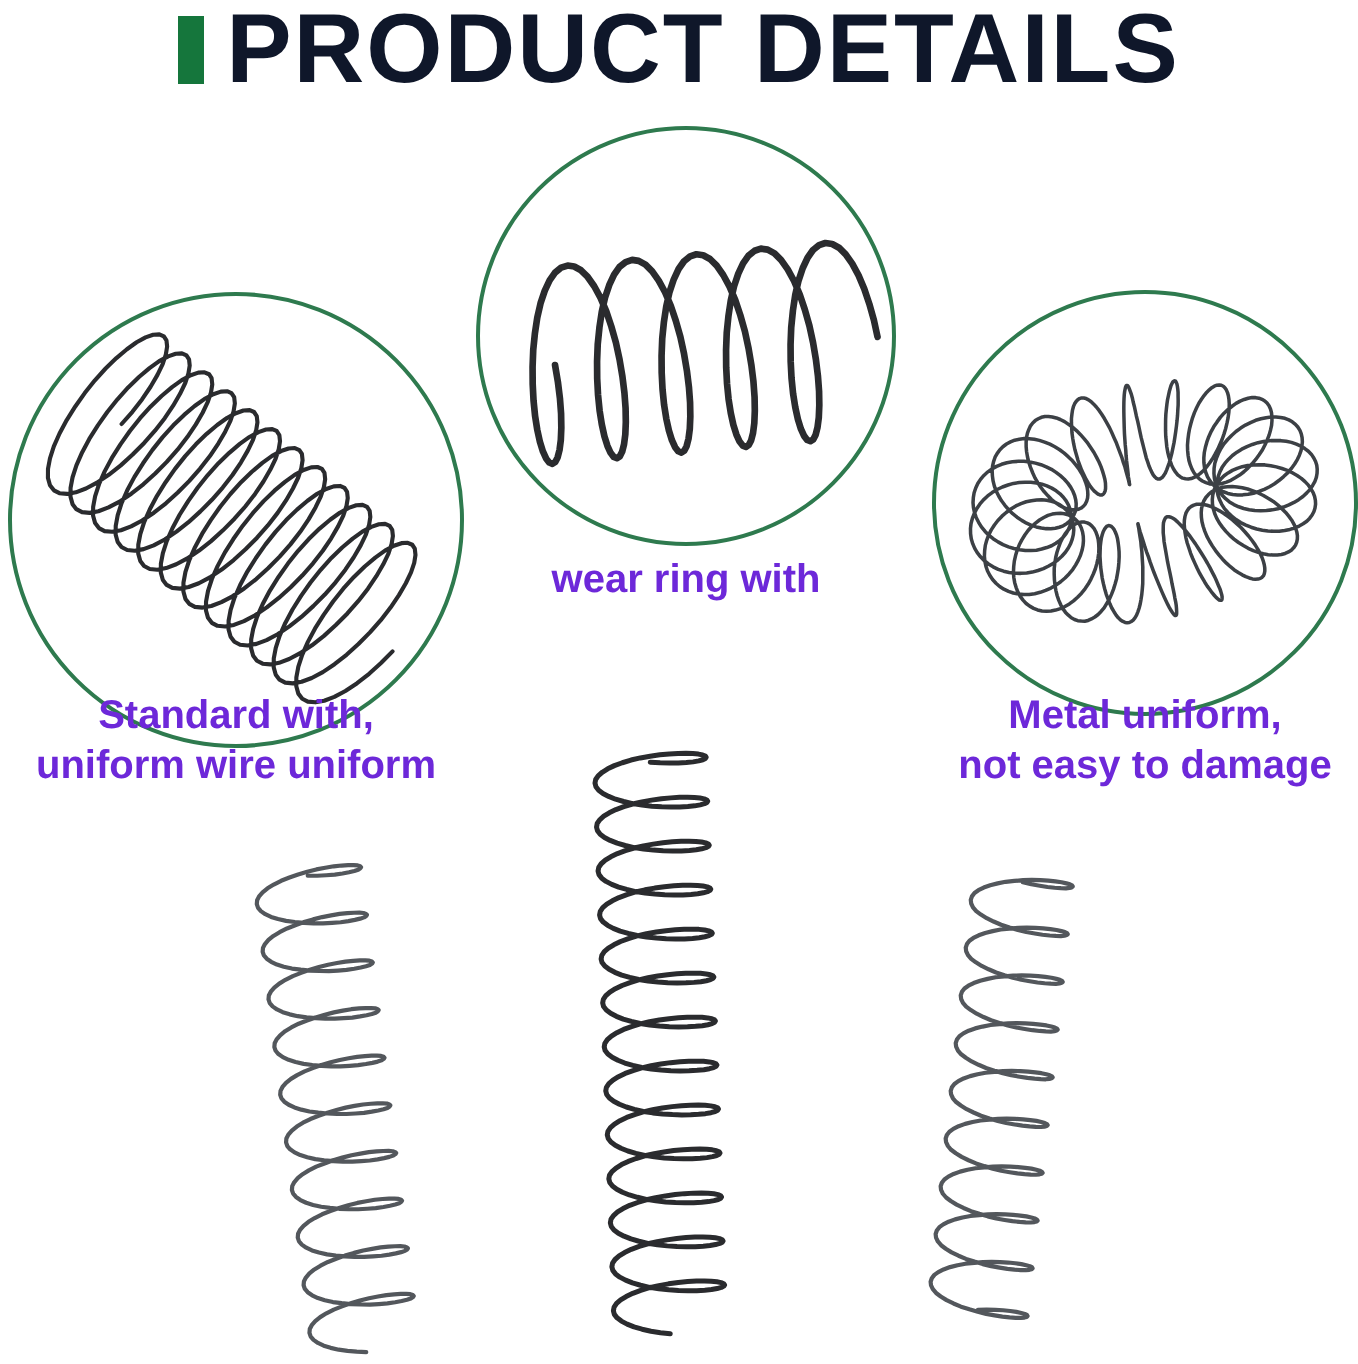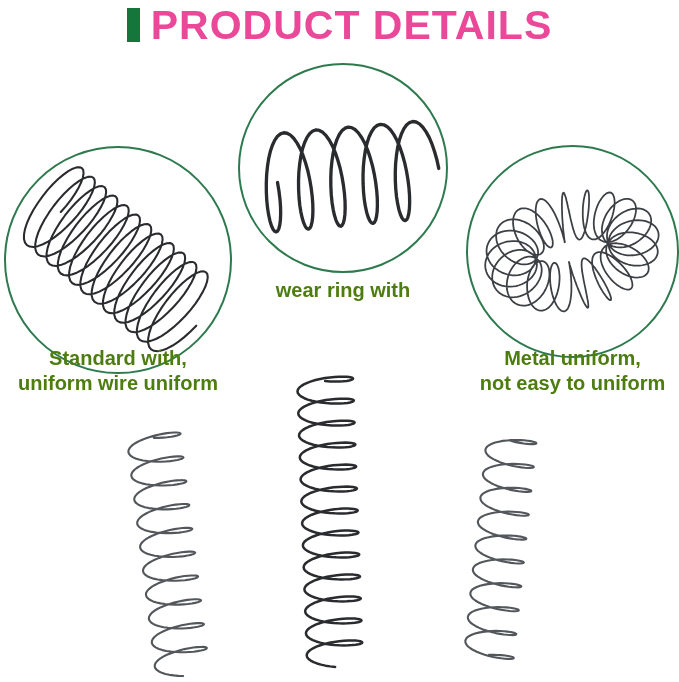--- a/index.html
+++ b/index.html
@@ -8,33 +8,33 @@
     overflow:hidden;font-family:"Liberation Sans",sans-serif;
   }
   .title-row{
     position:absolute;top:0;left:0;right:0;height:50px;
     display:flex;align-items:center;justify-content:center;gap:11px;
   }
   .title-accent{
     width:13px;height:34px;background:#15763C;flex:0 0 auto;
   }
   .page-title{
-    font-size:41px;font-weight:bold;color:#ec4899;letter-spacing:1px;
+    font-size:49px;font-weight:bold;color:#0f172a;letter-spacing:1px;
     white-space:nowrap;line-height:1;
   }
   .photo-circle{
     position:absolute;border:2px solid #2e7a4e;border-radius:50%;
     background:#fff;overflow:hidden;box-sizing:border-box;
   }
   #circle-left  {left:4px;  top:146px; width:228px; height:228px;}
   #circle-center{left:238px; top:63px;  width:210px; height:210px;}
   #circle-right {left:466px; top:145px; width:213px; height:213px;}
   .photo-circle svg{display:block;width:100%;height:100%;}
   .caption{
-    position:absolute;text-align:center;color:#4d7c0f;
+    position:absolute;text-align:center;color:#6d28d9;
     font-weight:bold;font-size:20px;line-height:1.25;
   }
   #caption-center{left:238px;width:210px;top:278px;}
   #caption-left  {left:0px;  width:236px;top:346px;}
   #caption-right {left:466px;width:213px;top:346px;}
   #bottom-springs{
     position:absolute;left:0;top:0;width:679px;height:682px;
     pointer-events:none;
   }
 </style>
@@ -70,21 +70,21 @@
     <span>Standard with,</span><br>
     <span>uniform wire uniform</span>
   </div>
 
   <div class="caption" id="caption-center">
     <span>wear ring with</span><br>
   </div>
 
   <div class="caption" id="caption-right">
     <span>Metal uniform,</span><br>
-    <span>not easy to uniform</span>
+    <span>not easy to damage</span>
   </div>
 
   <svg id="bottom-springs" viewBox="0 0 679 682">
       <path d="M168.0 437.0L172.7 437.6L177.2 437.9L181.5 438.1L185.4 438.0L188.7 437.8L191.4 437.5L193.4 437.1L194.6 436.5L195.0 436.0L194.6 435.5L193.4 434.9L191.4 434.5L188.7 434.2L185.4 434.0L181.5 433.9L177.2 434.1L172.7 434.4L168.0 435.0L163.3 435.8L158.8 436.8L154.5 437.9L150.6 439.3L147.3 440.8L144.6 442.5L142.6 444.3L141.4 446.1L141.0 448.0L141.4 449.9L142.6 451.7L144.6 453.5L147.3 455.2L150.6 456.7L154.5 458.1L158.8 459.2L163.3 460.2L168.0 461.0L172.7 461.6L177.2 461.9L181.5 462.1L185.4 462.0L188.7 461.8L191.4 461.5L193.4 461.1L194.6 460.5L195.0 460.0L194.6 459.5L193.4 458.9L191.4 458.5L188.7 458.2L185.4 458.0L181.5 457.9L177.2 458.1L172.7 458.4L168.0 459.0L163.3 459.8L158.8 460.8L154.5 461.9L150.6 463.3L147.3 464.8L144.6 466.5L142.6 468.3L141.4 470.1L141.0 472.0L141.4 473.9L142.6 475.7L144.6 477.5L147.3 479.2L150.6 480.7L154.5 482.1L158.8 483.2L163.3 484.2L168.0 485.0L172.7 485.6L177.2 485.9L181.5 486.1L185.4 486.0L188.7 485.8L191.4 485.5L193.4 485.1L194.6 484.5L195.0 484.0L194.6 483.5L193.4 482.9L191.4 482.5L188.7 482.2L185.4 482.0L181.5 481.9L177.2 482.1L172.7 482.4L168.0 483.0L163.3 483.8L158.8 484.8L154.5 485.9L150.6 487.3L147.3 488.8L144.6 490.5L142.6 492.3L141.4 494.1L141.0 496.0L141.4 497.9L142.6 499.7L144.6 501.5L147.3 503.2L150.6 504.7L154.5 506.1L158.8 507.2L163.3 508.2L168.0 509.0L172.7 509.6L177.2 509.9L181.5 510.1L185.4 510.0L188.7 509.8L191.4 509.5L193.4 509.1L194.6 508.5L195.0 508.0L194.6 507.5L193.4 506.9L191.4 506.5L188.7 506.2L185.4 506.0L181.5 505.9L177.2 506.1L172.7 506.4L168.0 507.0L163.3 507.8L158.8 508.8L154.5 509.9L150.6 511.3L147.3 512.8L144.6 514.5L142.6 516.3L141.4 518.1L141.0 520.0L141.4 521.9L142.6 523.7L144.6 525.5L147.3 527.2L150.6 528.7L154.5 530.1L158.8 531.2L163.3 532.2L168.0 533.0L172.7 533.6L177.2 533.9L181.5 534.1L185.4 534.0L188.7 533.8L191.4 533.5L193.4 533.1L194.6 532.5L195.0 532.0L194.6 531.5L193.4 530.9L191.4 530.5L188.7 530.2L185.4 530.0L181.5 529.9L177.2 530.1L172.7 530.4L168.0 531.0L163.3 531.8L158.8 532.8L154.5 533.9L150.6 535.3L147.3 536.8L144.6 538.5L142.6 540.3L141.4 542.1L141.0 544.0L141.4 545.9L142.6 547.7L144.6 549.5L147.3 551.2L150.6 552.7L154.5 554.1L158.8 555.2L163.3 556.2L168.0 557.0L172.7 557.6L177.2 557.9L181.5 558.1L185.4 558.0L188.7 557.8L191.4 557.5L193.4 557.1L194.6 556.5L195.0 556.0L194.6 555.5L193.4 554.9L191.4 554.5L188.7 554.2L185.4 554.0L181.5 553.9L177.2 554.1L172.7 554.4L168.0 555.0L163.3 555.8L158.8 556.8L154.5 557.9L150.6 559.3L147.3 560.8L144.6 562.5L142.6 564.3L141.4 566.1L141.0 568.0L141.4 569.9L142.6 571.7L144.6 573.5L147.3 575.2L150.6 576.7L154.5 578.1L158.8 579.2L163.3 580.2L168.0 581.0L172.7 581.6L177.2 581.9L181.5 582.1L185.4 582.0L188.7 581.8L191.4 581.5L193.4 581.1L194.6 580.5L195.0 580.0L194.6 579.5L193.4 578.9L191.4 578.5L188.7 578.2L185.4 578.0L181.5 577.9L177.2 578.1L172.7 578.4L168.0 579.0L163.3 579.8L158.8 580.8L154.5 581.9L150.6 583.3L147.3 584.8L144.6 586.5L142.6 588.3L141.4 590.1L141.0 592.0L141.4 593.9L142.6 595.7L144.6 597.5L147.3 599.2L150.6 600.7L154.5 602.1L158.8 603.2L163.3 604.2L168.0 605.0L172.7 605.6L177.2 605.9L181.5 606.1L185.4 606.0L188.7 605.8L191.4 605.5L193.4 605.1L194.6 604.5L195.0 604.0L194.6 603.5L193.4 602.9L191.4 602.5L188.7 602.2L185.4 602.0L181.5 601.9L177.2 602.1L172.7 602.4L168.0 603.0L163.3 603.8L158.8 604.8L154.5 605.9L150.6 607.3L147.3 608.8L144.6 610.5L142.6 612.3L141.4 614.1L141.0 616.0L141.4 617.9L142.6 619.7L144.6 621.5L147.3 623.2L150.6 624.7L154.5 626.1L158.8 627.2L163.3 628.2L168.0 629.0L172.7 629.6L177.2 629.9L181.5 630.1L185.4 630.0L188.7 629.8L191.4 629.5L193.4 629.1L194.6 628.5L195.0 628.0L194.6 627.5L193.4 626.9L191.4 626.5L188.7 626.2L185.4 626.0L181.5 625.9L177.2 626.1L172.7 626.4L168.0 627.0L163.3 627.8L158.8 628.8L154.5 629.9L150.6 631.3L147.3 632.8L144.6 634.5L142.6 636.3L141.4 638.1L141.0 640.0L141.4 641.9L142.6 643.7L144.6 645.5L147.3 647.2L150.6 648.7L154.5 650.1L158.8 651.2L163.3 652.2L168.0 653.0L172.7 653.6L177.2 653.9L181.5 654.1L185.4 654.0L188.7 653.8L191.4 653.5L193.4 653.1L194.6 652.5L195.0 652.0L194.6 651.5L193.4 650.9L191.4 650.5L188.7 650.2L185.4 650.0L181.5 649.9L177.2 650.1L172.7 650.4L168.0 651.0L163.3 651.8L158.8 652.8L154.5 653.9L150.6 655.3L147.3 656.8L144.6 658.5L142.6 660.3L141.4 662.1L141.0 664.0L141.4 665.9L142.6 667.7L144.6 669.5L147.3 671.2L150.6 672.7L154.5 674.1L158.8 675.2L163.3 676.2L168.0 677.0" fill="none" stroke="#53575c" stroke-width="2.1" stroke-linecap="round" stroke-linejoin="round" transform="rotate(-7 168 553)"></path>
       <path d="M330.0 381.0L334.9 381.5L339.6 381.8L344.0 381.9L348.0 381.8L351.4 381.6L354.2 381.2L356.3 380.7L357.6 380.1L358.0 379.5L357.6 378.9L356.3 378.3L354.2 377.8L351.4 377.4L348.0 377.2L344.0 377.1L339.6 377.2L334.9 377.5L330.0 378.0L325.1 378.7L320.4 379.6L316.0 380.8L312.0 382.1L308.6 383.6L305.8 385.2L303.7 386.9L302.4 388.7L302.0 390.5L302.4 392.3L303.7 394.1L305.8 395.8L308.6 397.4L312.0 398.9L316.0 400.2L320.4 401.4L325.1 402.3L330.0 403.0L334.9 403.5L339.6 403.8L344.0 403.9L348.0 403.8L351.4 403.6L354.2 403.2L356.3 402.7L357.6 402.1L358.0 401.5L357.6 400.9L356.3 400.3L354.2 399.8L351.4 399.4L348.0 399.2L344.0 399.1L339.6 399.2L334.9 399.5L330.0 400.0L325.1 400.7L320.4 401.6L316.0 402.8L312.0 404.1L308.6 405.6L305.8 407.2L303.7 408.9L302.4 410.7L302.0 412.5L302.4 414.3L303.7 416.1L305.8 417.8L308.6 419.4L312.0 420.9L316.0 422.2L320.4 423.4L325.1 424.3L330.0 425.0L334.9 425.5L339.6 425.8L344.0 425.9L348.0 425.8L351.4 425.6L354.2 425.2L356.3 424.7L357.6 424.1L358.0 423.5L357.6 422.9L356.3 422.3L354.2 421.8L351.4 421.4L348.0 421.2L344.0 421.1L339.6 421.2L334.9 421.5L330.0 422.0L325.1 422.7L320.4 423.6L316.0 424.8L312.0 426.1L308.6 427.6L305.8 429.2L303.7 430.9L302.4 432.7L302.0 434.5L302.4 436.3L303.7 438.1L305.8 439.8L308.6 441.4L312.0 442.9L316.0 444.2L320.4 445.4L325.1 446.3L330.0 447.0L334.9 447.5L339.6 447.8L344.0 447.9L348.0 447.8L351.4 447.6L354.2 447.2L356.3 446.7L357.6 446.1L358.0 445.5L357.6 444.9L356.3 444.3L354.2 443.8L351.4 443.4L348.0 443.2L344.0 443.1L339.6 443.2L334.9 443.5L330.0 444.0L325.1 444.7L320.4 445.6L316.0 446.8L312.0 448.1L308.6 449.6L305.8 451.2L303.7 452.9L302.4 454.7L302.0 456.5L302.4 458.3L303.7 460.1L305.8 461.8L308.6 463.4L312.0 464.9L316.0 466.2L320.4 467.4L325.1 468.3L330.0 469.0L334.9 469.5L339.6 469.8L344.0 469.9L348.0 469.8L351.4 469.6L354.2 469.2L356.3 468.7L357.6 468.1L358.0 467.5L357.6 466.9L356.3 466.3L354.2 465.8L351.4 465.4L348.0 465.2L344.0 465.1L339.6 465.2L334.9 465.5L330.0 466.0L325.1 466.7L320.4 467.6L316.0 468.8L312.0 470.1L308.6 471.6L305.8 473.2L303.7 474.9L302.4 476.7L302.0 478.5L302.4 480.3L303.7 482.1L305.8 483.8L308.6 485.4L312.0 486.9L316.0 488.2L320.4 489.4L325.1 490.3L330.0 491.0L334.9 491.5L339.6 491.8L344.0 491.9L348.0 491.8L351.4 491.6L354.2 491.2L356.3 490.7L357.6 490.1L358.0 489.5L357.6 488.9L356.3 488.3L354.2 487.8L351.4 487.4L348.0 487.2L344.0 487.1L339.6 487.2L334.9 487.5L330.0 488.0L325.1 488.7L320.4 489.6L316.0 490.8L312.0 492.1L308.6 493.6L305.8 495.2L303.7 496.9L302.4 498.7L302.0 500.5L302.4 502.3L303.7 504.1L305.8 505.8L308.6 507.4L312.0 508.9L316.0 510.2L320.4 511.4L325.1 512.3L330.0 513.0L334.9 513.5L339.6 513.8L344.0 513.9L348.0 513.8L351.4 513.6L354.2 513.2L356.3 512.7L357.6 512.1L358.0 511.5L357.6 510.9L356.3 510.3L354.2 509.8L351.4 509.4L348.0 509.2L344.0 509.1L339.6 509.2L334.9 509.5L330.0 510.0L325.1 510.7L320.4 511.6L316.0 512.8L312.0 514.1L308.6 515.6L305.8 517.2L303.7 518.9L302.4 520.7L302.0 522.5L302.4 524.3L303.7 526.1L305.8 527.8L308.6 529.4L312.0 530.9L316.0 532.2L320.4 533.4L325.1 534.3L330.0 535.0L334.9 535.5L339.6 535.8L344.0 535.9L348.0 535.8L351.4 535.6L354.2 535.2L356.3 534.7L357.6 534.1L358.0 533.5L357.6 532.9L356.3 532.3L354.2 531.8L351.4 531.4L348.0 531.2L344.0 531.1L339.6 531.2L334.9 531.5L330.0 532.0L325.1 532.7L320.4 533.6L316.0 534.8L312.0 536.1L308.6 537.6L305.8 539.2L303.7 540.9L302.4 542.7L302.0 544.5L302.4 546.3L303.7 548.1L305.8 549.8L308.6 551.4L312.0 552.9L316.0 554.2L320.4 555.4L325.1 556.3L330.0 557.0L334.9 557.5L339.6 557.8L344.0 557.9L348.0 557.8L351.4 557.6L354.2 557.2L356.3 556.7L357.6 556.1L358.0 555.5L357.6 554.9L356.3 554.3L354.2 553.8L351.4 553.4L348.0 553.2L344.0 553.1L339.6 553.2L334.9 553.5L330.0 554.0L325.1 554.7L320.4 555.6L316.0 556.8L312.0 558.1L308.6 559.6L305.8 561.2L303.7 562.9L302.4 564.7L302.0 566.5L302.4 568.3L303.7 570.1L305.8 571.8L308.6 573.4L312.0 574.9L316.0 576.2L320.4 577.4L325.1 578.3L330.0 579.0L334.9 579.5L339.6 579.8L344.0 579.9L348.0 579.8L351.4 579.6L354.2 579.2L356.3 578.7L357.6 578.1L358.0 577.5L357.6 576.9L356.3 576.3L354.2 575.8L351.4 575.4L348.0 575.2L344.0 575.1L339.6 575.2L334.9 575.5L330.0 576.0L325.1 576.7L320.4 577.6L316.0 578.8L312.0 580.1L308.6 581.6L305.8 583.2L303.7 584.9L302.4 586.7L302.0 588.5L302.4 590.3L303.7 592.1L305.8 593.8L308.6 595.4L312.0 596.9L316.0 598.2L320.4 599.4L325.1 600.3L330.0 601.0L334.9 601.5L339.6 601.8L344.0 601.9L348.0 601.8L351.4 601.6L354.2 601.2L356.3 600.7L357.6 600.1L358.0 599.5L357.6 598.9L356.3 598.3L354.2 597.8L351.4 597.4L348.0 597.2L344.0 597.1L339.6 597.2L334.9 597.5L330.0 598.0L325.1 598.7L320.4 599.6L316.0 600.8L312.0 602.1L308.6 603.6L305.8 605.2L303.7 606.9L302.4 608.7L302.0 610.5L302.4 612.3L303.7 614.1L305.8 615.8L308.6 617.4L312.0 618.9L316.0 620.2L320.4 621.4L325.1 622.3L330.0 623.0L334.9 623.5L339.6 623.8L344.0 623.9L348.0 623.8L351.4 623.6L354.2 623.2L356.3 622.7L357.6 622.1L358.0 621.5L357.6 620.9L356.3 620.3L354.2 619.8L351.4 619.4L348.0 619.2L344.0 619.1L339.6 619.2L334.9 619.5L330.0 620.0L325.1 620.7L320.4 621.6L316.0 622.8L312.0 624.1L308.6 625.6L305.8 627.2L303.7 628.9L302.4 630.7L302.0 632.5L302.4 634.3L303.7 636.1L305.8 637.8L308.6 639.4L312.0 640.9L316.0 642.2L320.4 643.4L325.1 644.3L330.0 645.0L334.9 645.5L339.6 645.8L344.0 645.9L348.0 645.8L351.4 645.6L354.2 645.2L356.3 644.7L357.6 644.1L358.0 643.5L357.6 642.9L356.3 642.3L354.2 641.8L351.4 641.4L348.0 641.2L344.0 641.1L339.6 641.2L334.9 641.5L330.0 642.0L325.1 642.7L320.4 643.6L316.0 644.8L312.0 646.1L308.6 647.6L305.8 649.2L303.7 650.9L302.4 652.7L302.0 654.5L302.4 656.3L303.7 658.1L305.8 659.8L308.6 661.4L312.0 662.9L316.0 664.2L320.4 665.4L325.1 666.3L330.0 667.0" fill="none" stroke="#2a2b2e" stroke-width="2.5" stroke-linecap="round" stroke-linejoin="round" transform="rotate(-2 330 520)"></path>
       <path d="M500.0 440.5L504.3 441.1L508.6 441.4L512.5 441.6L516.1 441.6L519.2 441.5L521.7 441.3L523.5 440.9L524.6 440.5L525.0 440.0L524.6 439.5L523.5 439.1L521.7 438.8L519.2 438.5L516.1 438.4L512.5 438.4L508.6 438.6L504.3 438.9L500.0 439.5L495.7 440.3L491.4 441.2L487.5 442.4L483.9 443.7L480.8 445.2L478.3 446.8L476.5 448.4L475.4 450.2L475.0 452.0L475.4 453.8L476.5 455.6L478.3 457.3L480.8 458.8L483.9 460.3L487.5 461.6L491.4 462.8L495.7 463.7L500.0 464.5L504.3 465.1L508.6 465.4L512.5 465.6L516.1 465.6L519.2 465.5L521.7 465.3L523.5 464.9L524.6 464.5L525.0 464.0L524.6 463.5L523.5 463.1L521.7 462.8L519.2 462.5L516.1 462.4L512.5 462.4L508.6 462.6L504.3 462.9L500.0 463.5L495.7 464.3L491.4 465.2L487.5 466.4L483.9 467.7L480.8 469.2L478.3 470.8L476.5 472.4L475.4 474.2L475.0 476.0L475.4 477.8L476.5 479.6L478.3 481.3L480.8 482.8L483.9 484.3L487.5 485.6L491.4 486.8L495.7 487.7L500.0 488.5L504.3 489.1L508.6 489.4L512.5 489.6L516.1 489.6L519.2 489.5L521.7 489.3L523.5 488.9L524.6 488.5L525.0 488.0L524.6 487.5L523.5 487.1L521.7 486.8L519.2 486.5L516.1 486.4L512.5 486.4L508.6 486.6L504.3 486.9L500.0 487.5L495.7 488.3L491.4 489.2L487.5 490.4L483.9 491.7L480.8 493.2L478.3 494.8L476.5 496.4L475.4 498.2L475.0 500.0L475.4 501.8L476.5 503.6L478.3 505.3L480.8 506.8L483.9 508.3L487.5 509.6L491.4 510.8L495.7 511.7L500.0 512.5L504.3 513.1L508.6 513.4L512.5 513.6L516.1 513.6L519.2 513.5L521.7 513.3L523.5 512.9L524.6 512.5L525.0 512.0L524.6 511.5L523.5 511.1L521.7 510.8L519.2 510.5L516.1 510.4L512.5 510.4L508.6 510.6L504.3 510.9L500.0 511.5L495.7 512.3L491.4 513.2L487.5 514.4L483.9 515.7L480.8 517.2L478.3 518.8L476.5 520.4L475.4 522.2L475.0 524.0L475.4 525.8L476.5 527.6L478.3 529.3L480.8 530.8L483.9 532.3L487.5 533.6L491.4 534.8L495.7 535.7L500.0 536.5L504.3 537.1L508.6 537.4L512.5 537.6L516.1 537.6L519.2 537.5L521.7 537.3L523.5 536.9L524.6 536.5L525.0 536.0L524.6 535.5L523.5 535.1L521.7 534.8L519.2 534.5L516.1 534.4L512.5 534.4L508.6 534.6L504.3 534.9L500.0 535.5L495.7 536.3L491.4 537.2L487.5 538.4L483.9 539.7L480.8 541.2L478.3 542.8L476.5 544.4L475.4 546.2L475.0 548.0L475.4 549.8L476.5 551.6L478.3 553.3L480.8 554.8L483.9 556.3L487.5 557.6L491.4 558.8L495.7 559.7L500.0 560.5L504.3 561.1L508.6 561.4L512.5 561.6L516.1 561.6L519.2 561.5L521.7 561.3L523.5 560.9L524.6 560.5L525.0 560.0L524.6 559.5L523.5 559.1L521.7 558.8L519.2 558.5L516.1 558.4L512.5 558.4L508.6 558.6L504.3 558.9L500.0 559.5L495.7 560.3L491.4 561.2L487.5 562.4L483.9 563.7L480.8 565.2L478.3 566.8L476.5 568.4L475.4 570.2L475.0 572.0L475.4 573.8L476.5 575.6L478.3 577.3L480.8 578.8L483.9 580.3L487.5 581.6L491.4 582.8L495.7 583.7L500.0 584.5L504.3 585.1L508.6 585.4L512.5 585.6L516.1 585.6L519.2 585.5L521.7 585.3L523.5 584.9L524.6 584.5L525.0 584.0L524.6 583.5L523.5 583.1L521.7 582.8L519.2 582.5L516.1 582.4L512.5 582.4L508.6 582.6L504.3 582.9L500.0 583.5L495.7 584.3L491.4 585.2L487.5 586.4L483.9 587.7L480.8 589.2L478.3 590.8L476.5 592.4L475.4 594.2L475.0 596.0L475.4 597.8L476.5 599.6L478.3 601.3L480.8 602.8L483.9 604.3L487.5 605.6L491.4 606.8L495.7 607.7L500.0 608.5L504.3 609.1L508.6 609.4L512.5 609.6L516.1 609.6L519.2 609.5L521.7 609.3L523.5 608.9L524.6 608.5L525.0 608.0L524.6 607.5L523.5 607.1L521.7 606.8L519.2 606.5L516.1 606.4L512.5 606.4L508.6 606.6L504.3 606.9L500.0 607.5L495.7 608.3L491.4 609.2L487.5 610.4L483.9 611.7L480.8 613.2L478.3 614.8L476.5 616.4L475.4 618.2L475.0 620.0L475.4 621.8L476.5 623.6L478.3 625.3L480.8 626.8L483.9 628.3L487.5 629.6L491.4 630.8L495.7 631.7L500.0 632.5L504.3 633.1L508.6 633.4L512.5 633.6L516.1 633.6L519.2 633.5L521.7 633.3L523.5 632.9L524.6 632.5L525.0 632.0L524.6 631.5L523.5 631.1L521.7 630.8L519.2 630.5L516.1 630.4L512.5 630.4L508.6 630.6L504.3 630.9L500.0 631.5L495.7 632.3L491.4 633.2L487.5 634.4L483.9 635.7L480.8 637.2L478.3 638.8L476.5 640.4L475.4 642.2L475.0 644.0L475.4 645.8L476.5 647.6L478.3 649.3L480.8 650.8L483.9 652.3L487.5 653.6L491.4 654.8L495.7 655.7L500.0 656.5L504.3 657.1L508.6 657.4L512.5 657.6L516.1 657.6L519.2 657.5L521.7 657.3L523.5 656.9L524.6 656.5L525.0 656.0L524.6 655.5L523.5 655.1L521.7 654.8L519.2 654.5L516.1 654.4L512.5 654.4L508.6 654.6L504.3 654.9L500.0 655.5" fill="none" stroke="#53575c" stroke-width="2.1" stroke-linecap="round" stroke-linejoin="round" transform="rotate(6 500 550)"></path>
     </svg>
 
 </div>
 

